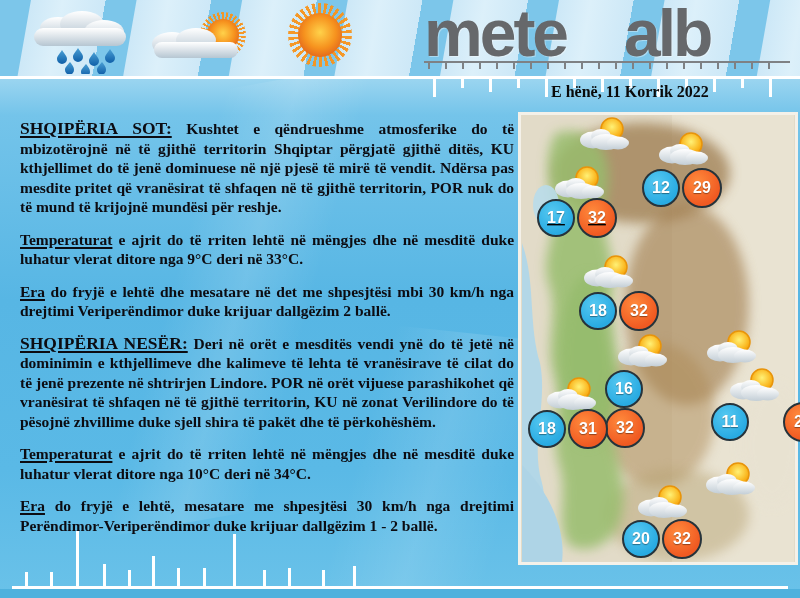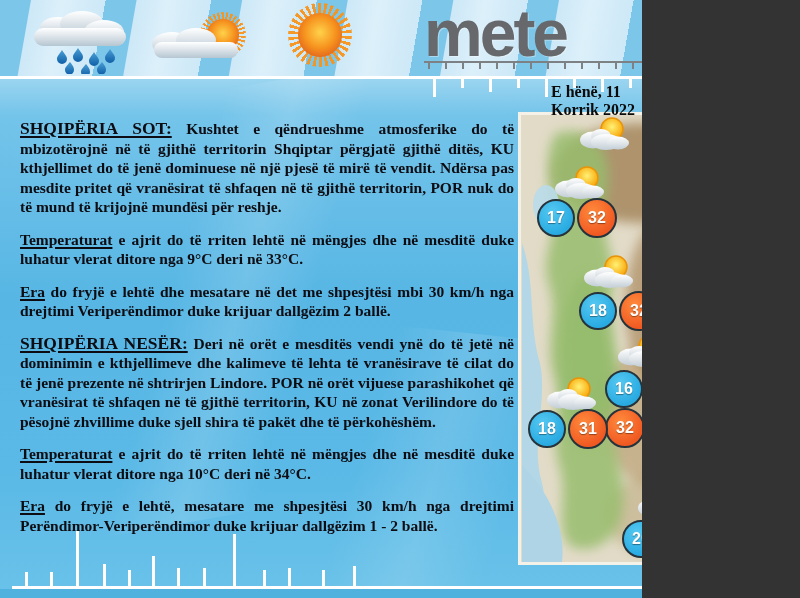--- a/index.html
+++ b/index.html
@@ -1,16 +1,16 @@
 <!DOCTYPE html>
 <html style="--min-badge: #29abe2; --max-badge: #f05a22; --background: #57b6e4; --banner-stripe: #cde8f7; --logo-gray: #66686b;"><head>
 <meta charset="utf-8">
 <style>
   html,body{margin:0;padding:0;background:#333;}
-  .page{position:relative;width:642px;height:598px;overflow:hidden;
+  .page{position:relative;width:800px;height:598px;overflow:hidden;
         background:linear-gradient(180deg,#93d1ee 0px,#a2d8f1 72px,#74c4ea 115px,#57b6e4 300px,#5ab9e6 470px,#6ac2e9 598px);
         font-family:"Liberation Sans",sans-serif;}
   .streak{position:absolute;pointer-events:none;}
   .streak.s1{left:-140px;top:90px;width:760px;height:420px;transform:rotate(-10deg);
         background:linear-gradient(115deg,transparent 42%,rgba(255,255,255,.14) 50%,transparent 58%);}
   .streak.s2{left:60px;top:330px;width:740px;height:320px;transform:rotate(6deg);
         background:linear-gradient(100deg,transparent 40%,rgba(255,255,255,.12) 50%,transparent 60%);}
 
   
   .banner{position:absolute;left:0;top:0;width:800px;height:76px;
@@ -107,20 +107,21 @@
         <ellipse cx="48" cy="18" rx="20" ry="12" fill="url(#cg)"></ellipse>
         <rect x="6" y="20" width="84" height="16" rx="8" fill="url(#cg)"></rect>
       </svg>
     </div>
     <div class="banner-sun sunburst"></div>
   </div>
 
   <div class="logo">
     <span>mete</span>
     <span class="sunwrap"><span class="sunburst"></span></span>
+    <span>alb</span>
   </div>
   <div class="logo-underline"></div>
   <div class="logo-comb"></div>
 
   <div class="hline-top"></div>
   <div class="ticks-top">
       <div style="left: 433px; height: 18px;"></div>
       <div style="left: 461px; height: 9px;"></div>
       <div style="left: 489px; height: 13px;"></div>
       <div style="left: 517px; height: 9px;"></div>
@@ -165,21 +166,21 @@
       <path d="M0,350 C28,378 44,415 40,447 L0,447 Z" fill="#aed4e6"></path>
       <ellipse cx="24" cy="90" rx="13" ry="20" fill="#b9dcea" opacity=".9"></ellipse>
       <ellipse cx="250" cy="330" rx="30" ry="60" fill="#e8e2d1" opacity=".8" filter="url(#soft)"></ellipse>
     </svg>
   </div>
 
   <div class="station" style="left:642px;top:168px;">
     <div class="badge min">12</div>
     <div class="badge max">29</div>
   </div>
-  <div class="station" style="left:537px;top:198px;">
+  <div class="station" style="left:537px;top:198px;text-decoration:underline;">
     <div class="badge min">17</div>
     <div class="badge max">32</div>
   </div>
   <div class="station" style="left:579px;top:291px;">
     <div class="badge min">18</div>
     <div class="badge max">32</div>
   </div>
   <div class="station" style="left:603px;top:370px;flex-direction:column;">
     <div class="badge min">16</div>
     <div class="badge max">32</div>

